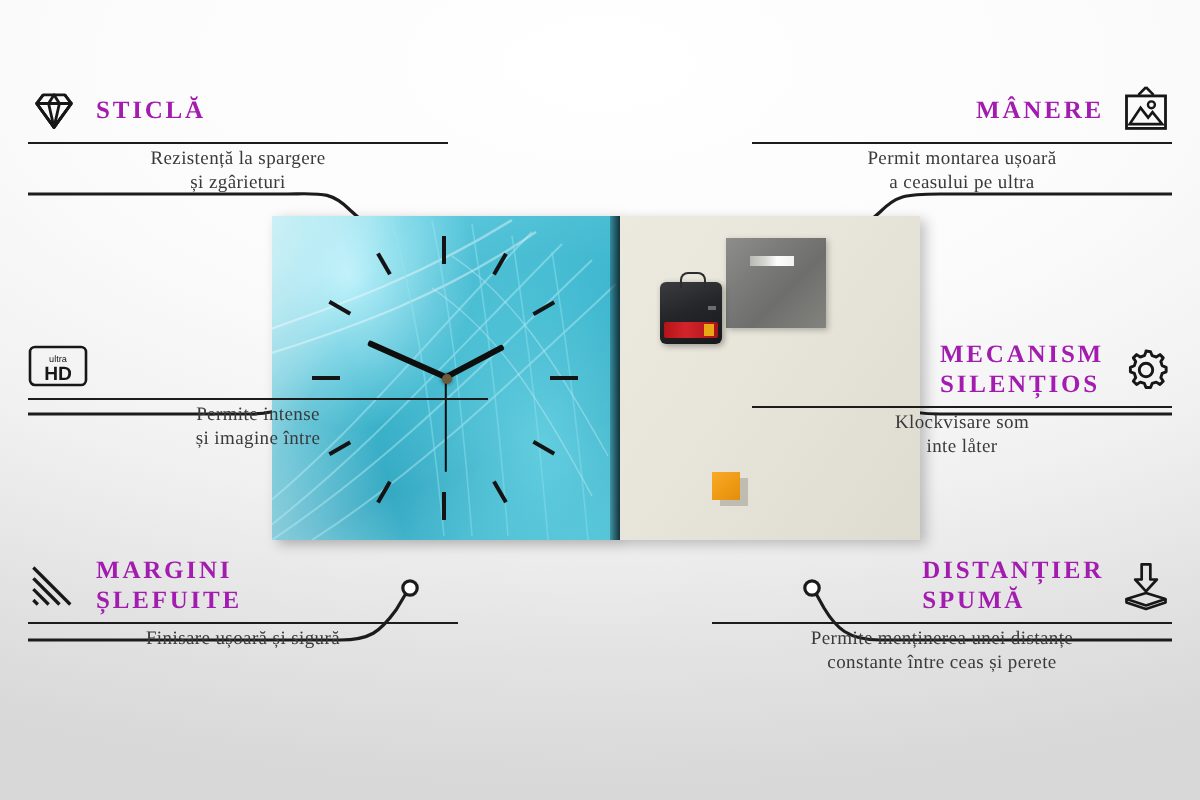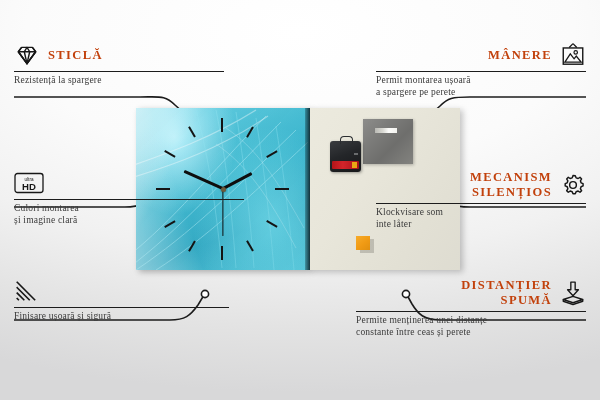--- a/index.html
+++ b/index.html
@@ -73,30 +73,30 @@
   .dial{position:absolute;inset:0;}
   .tick{position:absolute;background:#141414;transform-origin:50% 50%;}
   .hand{position:absolute;background:#0e0e0e;transform-origin:50% 100%;border-radius:1px;}
   .cap{position:absolute;left:50%;top:50%;width:5px;height:5px;margin:-2.5px 0 0 -2.5px;border-radius:50%;
        background:#6d5a3a;box-shadow:0 0 2px rgba(0,0,0,.6);}
 
   
   .callout{position:absolute;width:250px;}
   .co-head{display:flex;align-items:center;gap:8px;}
   .co-title{
-    font-size:12.5px;letter-spacing:1.4px;line-height:15px;color:#c2410c;
+    font-size:12.5px;letter-spacing:1.4px;line-height:15px;color:#a21caf;
     font-weight:700;text-transform:uppercase;
   }
   .co-rule{height:1.4px;background:#1c1c1c;margin:3px 0 3px;}
-  .co-sub{font-size:9.5px;line-height:11.5px;color:#3a3a3a;letter-spacing:.2px;}
+  .co-sub{font-size:9.5px;line-height:11.5px;color:#3a3a3a;letter-spacing:.2px;text-align:center;}
   .left .co-head{justify-content:flex-start;}
   .left .co-title{text-align:left;}
   .right .co-head{justify-content:flex-end;flex-direction:row;}
-  .right .co-title{text-align:right;}
-  .right .co-sub{text-align:left;}
+  .right .co-title{}
+  .right .co-sub{text-align:center;}
   .icon{width:26px;height:26px;flex:0 0 26px;display:block;}
   .connector{position:absolute;left:0;top:0;width:600px;height:400px;pointer-events:none;}
 </style>
 </head>
 <body>
 
 <div class="stage">
 
   <svg class="connector" viewBox="0 0 600 400">
     <g fill="none" stroke="#1c1c1c" stroke-width="1.6">
@@ -197,48 +197,53 @@
           <path d="M9.5 9L12 20 14.5 9 12 5z"></path>
         </g>
       </svg>
       <div class="co-title">
         <div>STICLĂ</div>
       </div>
     </div>
     <div class="co-rule"></div>
     <div class="co-sub">
       <div>Rezistență la spargere</div>
+      <div>și zgârieturi</div>
     </div>
   </div>
 
   <div class="callout left" style="left:14px;top:170px;width:230px;">
     <div class="co-head">
       <svg class="icon" viewBox="0 0 30 24" style="width:30px;flex:0 0 30px;">
         <rect x="1" y="2.5" width="28" height="19" rx="2.5" fill="none" stroke="#171717" stroke-width="1.3"></rect>
         <text x="15" y="10" font-family="Liberation Sans, sans-serif" font-size="4.6" text-anchor="middle" fill="#171717">ultra</text>
         <text x="15" y="19" font-family="Liberation Sans, sans-serif" font-size="9.6" font-weight="bold" text-anchor="middle" fill="#171717">HD</text>
       </svg>
     </div>
     <div class="co-rule"></div>
     <div class="co-sub">
-      <div>Culori montarea</div>
-      <div>și imagine clară</div>
+      <div>Permite intense</div>
+      <div>și imagine între</div>
     </div>
   </div>
 
   <div class="callout left" style="left:14px;top:278px;width:215px;">
     <div class="co-head">
       <svg class="icon" viewBox="0 0 24 24">
         <g stroke="#171717" stroke-width="1.5" stroke-linecap="square">
           <path d="M3 4 L19 20"></path>
             <path d="M3 9 L14 20"></path>
             <path d="M3 14 L9 20"></path>
             <path d="M3 19 L4 20"></path>
         </g>
       </svg>
+      <div class="co-title">
+        <div>MARGINI</div>
+        <div>ȘLEFUITE</div>
+      </div>
     </div>
     <div class="co-rule"></div>
     <div class="co-sub">
       <div>Finisare ușoară și sigură</div>
       <div></div>
     </div>
   </div>
 
   <div class="callout right" style="left:376px;top:42px;width:210px;">
     <div class="co-head" style="justify-content:flex-end;">
@@ -248,21 +253,21 @@
       <svg class="icon" viewBox="0 0 24 24">
         <path d="M12 1.5 L8.5 5 M12 1.5 L15.5 5" fill="none" stroke="#171717" stroke-width="1.2"></path>
         <rect x="3" y="5.5" width="18" height="15" fill="none" stroke="#171717" stroke-width="1.3"></rect>
         <path d="M4.5 18.5 L9.5 11 L13 15.5 L15 13 L19.5 18.5 Z" fill="none" stroke="#171717" stroke-width="1.2"></path>
         <circle cx="14.5" cy="9.6" r="1.6" fill="none" stroke="#171717" stroke-width="1.1"></circle>
       </svg>
     </div>
     <div class="co-rule"></div>
     <div class="co-sub">
       <div>Permit montarea ușoară</div>
-      <div>a spargere pe perete</div>
+      <div>a ceasului pe ultra</div>
     </div>
   </div>
 
   <div class="callout right" style="left:376px;top:170px;width:210px;">
     <div class="co-head" style="justify-content:flex-end;">
       <div class="co-title">
         <div>MECANISM</div>
         <div>SILENȚIOS</div>
       </div>
       <svg class="icon" viewBox="0 0 24 24">

